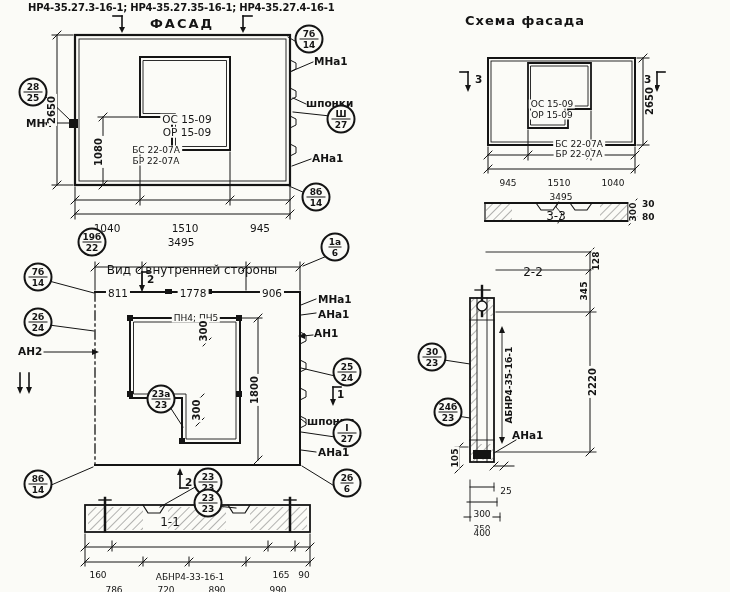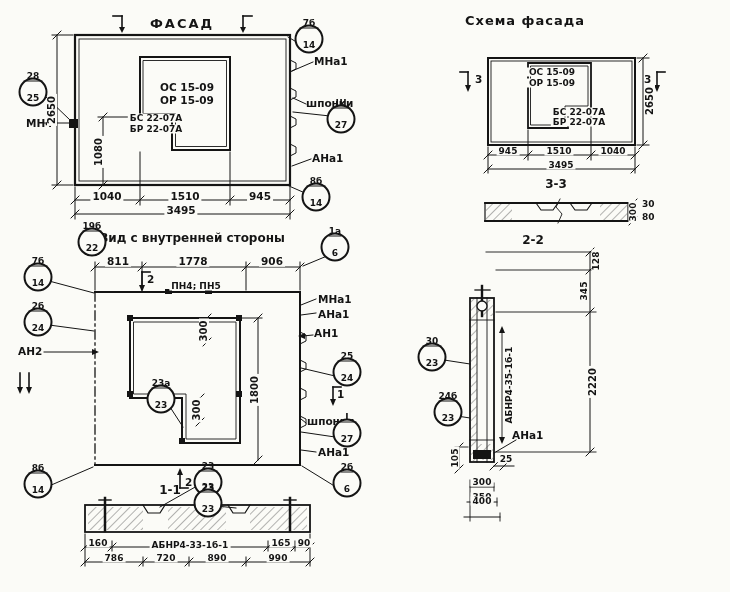--- a/index.html
+++ b/index.html
@@ -1,32 +1,32 @@
 <!DOCTYPE html>
 <html><head>
 <meta charset="utf-8">
 <style>
   html,body{margin:0;padding:0;background:#e8e8e4;}
   .stage{position:relative;width:730px;height:592px;background:#fbfbf7;overflow:hidden;
          font-family:"DejaVu Sans",sans-serif;color:#141414;}
   .stage svg{position:absolute;left:0;top:0;}
   .t{position:absolute;font-weight:bold;font-size:10.5px;line-height:1;white-space:nowrap;}
-  .tc{position:absolute;font-weight:bold;font-size:10.5px;line-height:1;white-space:nowrap;
-      transform:translate(-50%,-50%);background:#fbfbf7;padding:0 2px;}
+  .tc{position:absolute;font-weight:normal;font-size:10.5px;line-height:1;white-space:nowrap;
+      transform:translate(-50%,-50%);background:#fbfbf7;padding:0 2px;margin-top:32px;}
   .vt{position:absolute;font-weight:bold;font-size:10px;line-height:1;white-space:nowrap;
       transform:translate(-50%,-50%) rotate(-90deg);background:#fbfbf7;padding:0 2px;}
   .s9{font-size:9px;}
   .s12{font-size:12px;}
   .ttl{position:absolute;font-weight:bold;font-size:13px;letter-spacing:2px;line-height:1;
        white-space:nowrap;transform:translate(-50%,-50%);}
   .hdr{font-size:10px;letter-spacing:-0.2px;}
   .callout{position:absolute;width:25px;height:25px;border:2px solid #141414;border-radius:50%;
            background:#fbfbf7;display:flex;flex-direction:column;align-items:center;justify-content:center;
            font-weight:bold;font-size:9px;line-height:1.15;transform:translate(-50%,-50%);}
-  .callout .den{border-top:1.3px solid #141414;padding:11px 3px;}
+  .callout .den{border-top:1.3px solid #141414;padding:0 3px;}
   .callout .num{padding:0 2px;}
 </style>
 </head>
 <body>
 
 <div class="stage">
 
 <svg width="730" height="592" viewBox="0 0 730 592">
   <defs>
     <pattern id="hatch" width="6" height="6" patternUnits="userSpaceOnUse" patternTransform="rotate(45)">
@@ -291,20 +291,21 @@
       <line x1="494" y1="483" x2="494" y2="491" stroke-width="0.9"></line>
       <line x1="497" y1="498" x2="497" y2="506" stroke-width="0.9"></line>
       <line x1="500" y1="513" x2="500" y2="521" stroke-width="0.9"></line>
       <line x1="470" y1="487" x2="494" y2="487"></line>
       <line x1="467" y1="502" x2="497" y2="502"></line>
       <line x1="464" y1="517" x2="500" y2="517"></line>
     </g>
   </g>
 </svg>
 
+<div class="t hdr" style="left:28px;top:3px">НР4-35.27.3-16-1; НР4-35.27.35-16-1; НР4-35.27.4-16-1</div>
 <div class="ttl" style="left:525px;top:20px;letter-spacing:1px">Схема фасада</div>
 
 <div class="ttl" style="left:182px;top:23px">ФАСАД</div>
 <div class="tc" style="left:187px;top:87px">ОС 15-09</div>
 <div class="tc" style="left:187px;top:100px">ОР 15-09</div>
 <div class="tc s9" style="left:156px;top:118px">БС 22-07А</div>
 <div class="tc s9" style="left:156px;top:129px">БР 22-07А</div>
 <div class="t" style="left:26px;top:118px">МН4</div>
 <div class="t" style="left:314px;top:56px">МНа1</div>
 <div class="t" style="left:306px;top:98px">шпонки</div>

